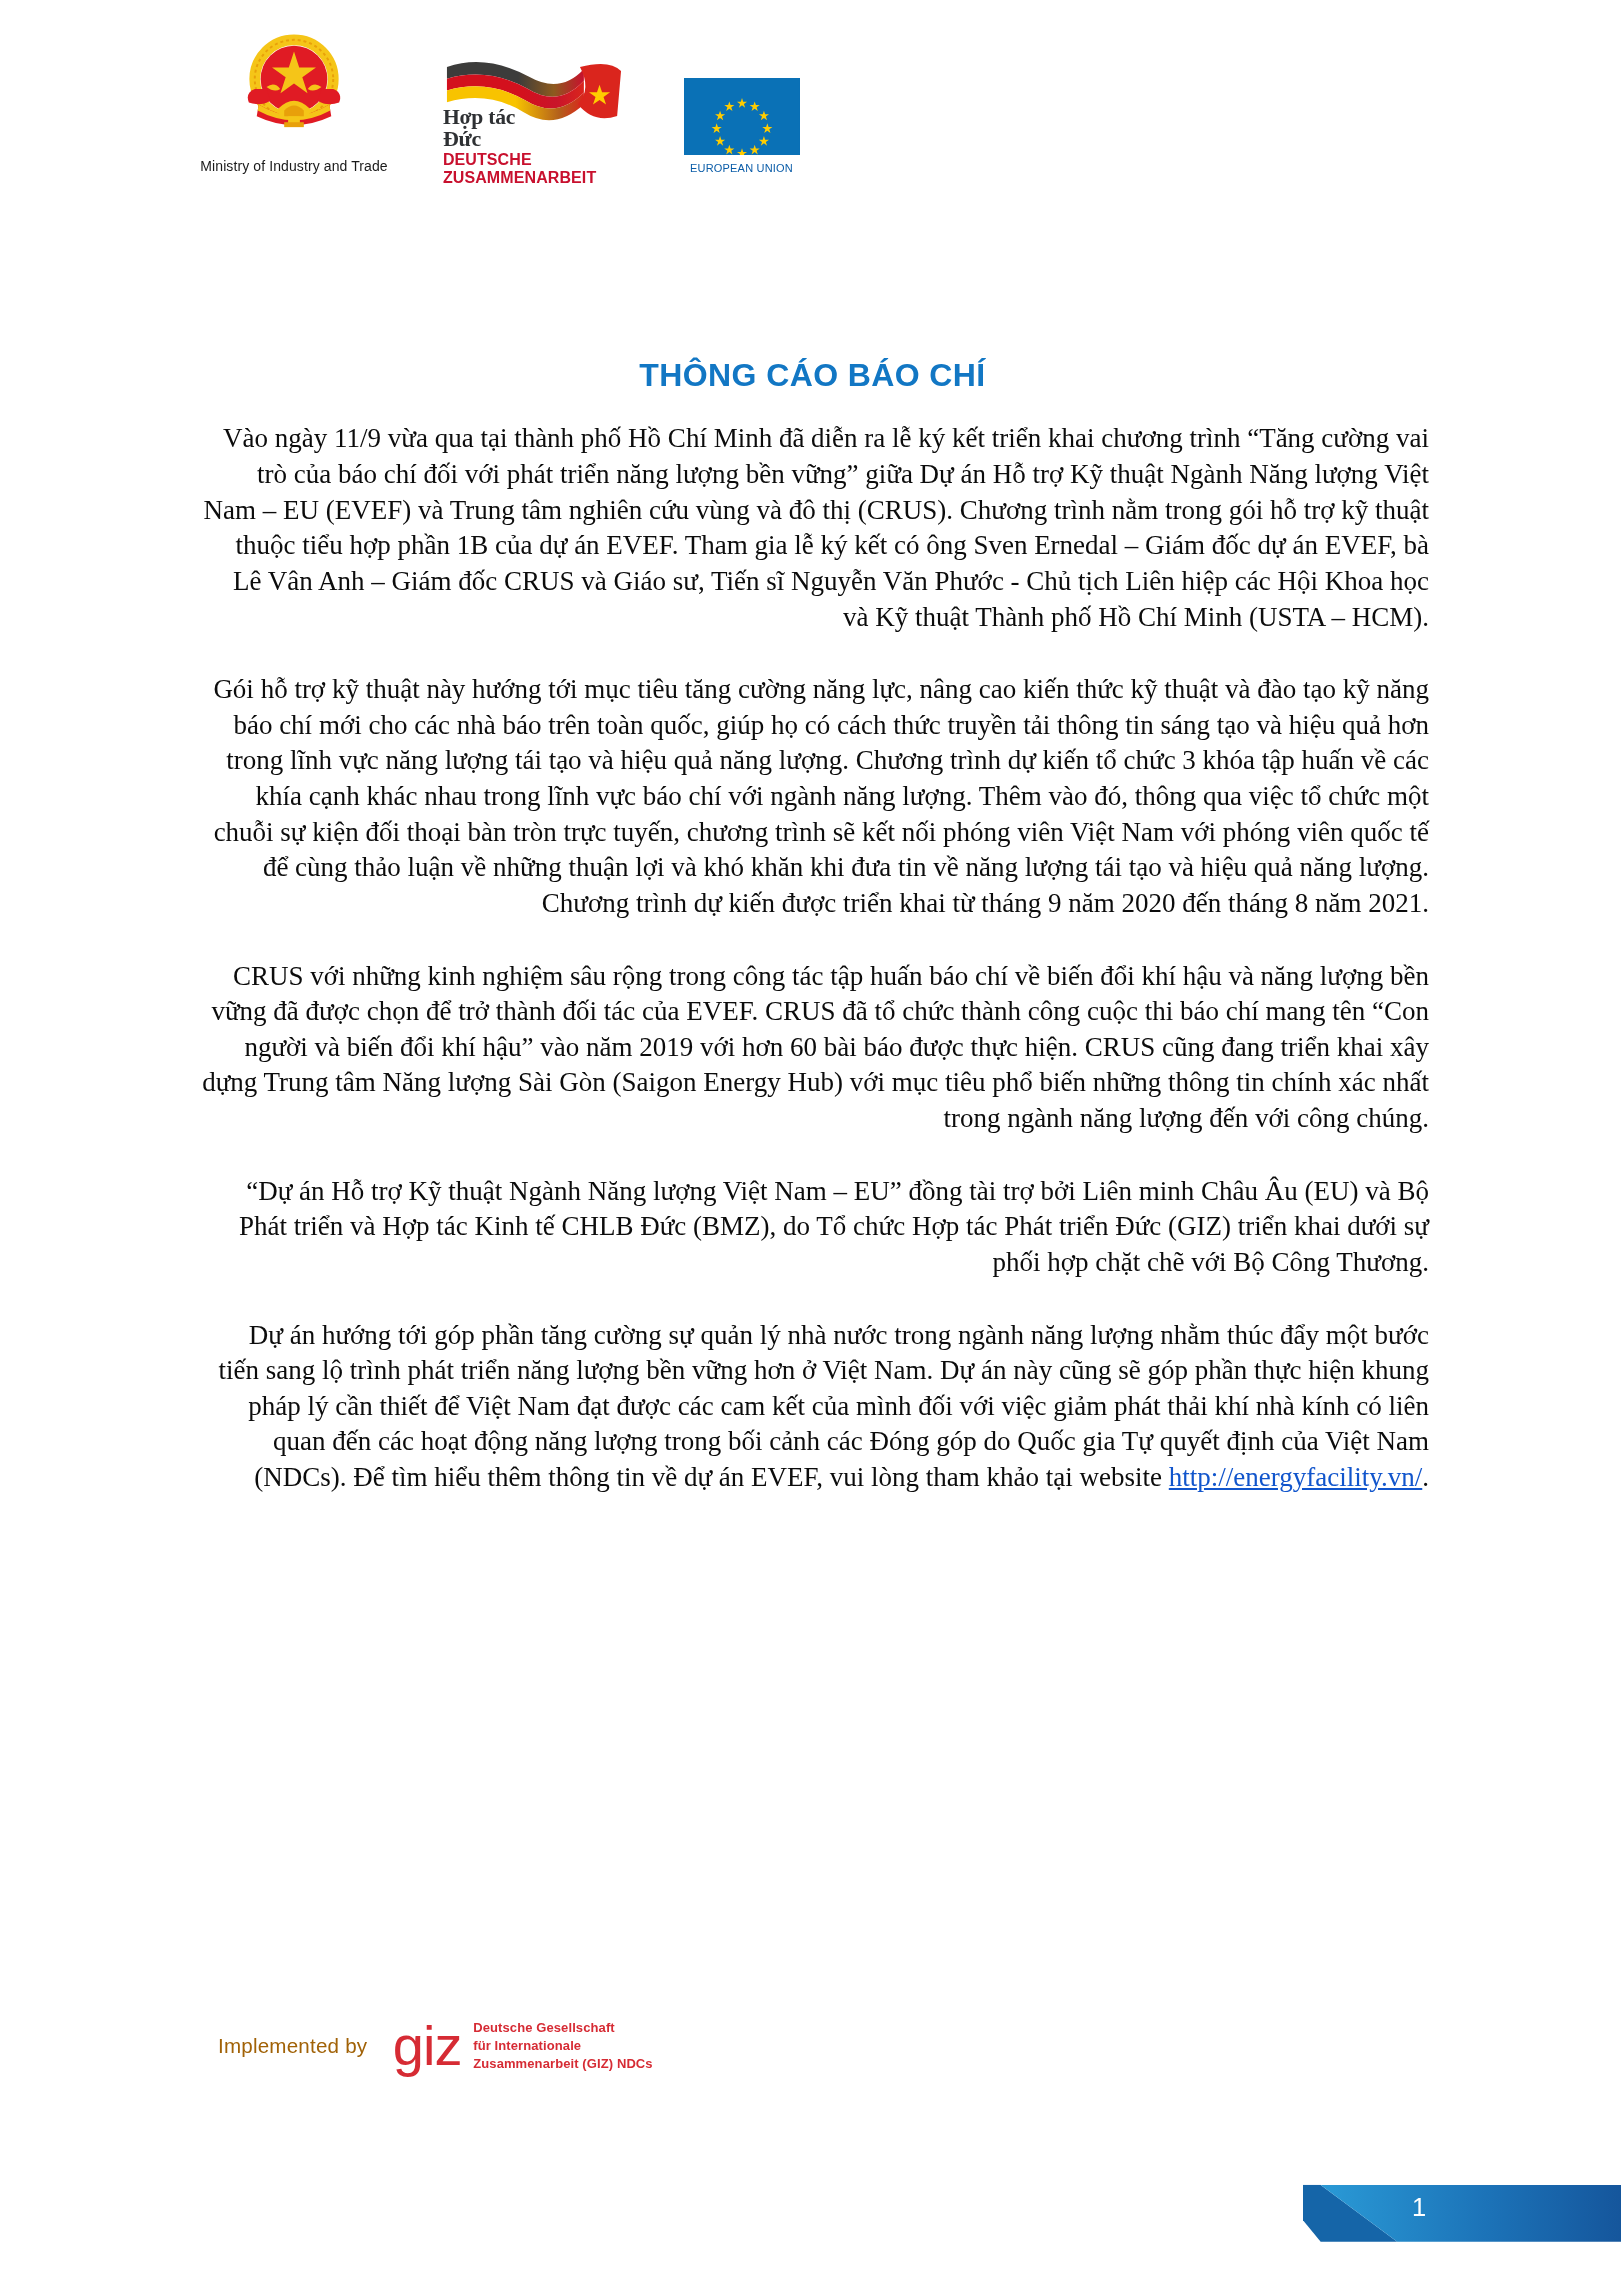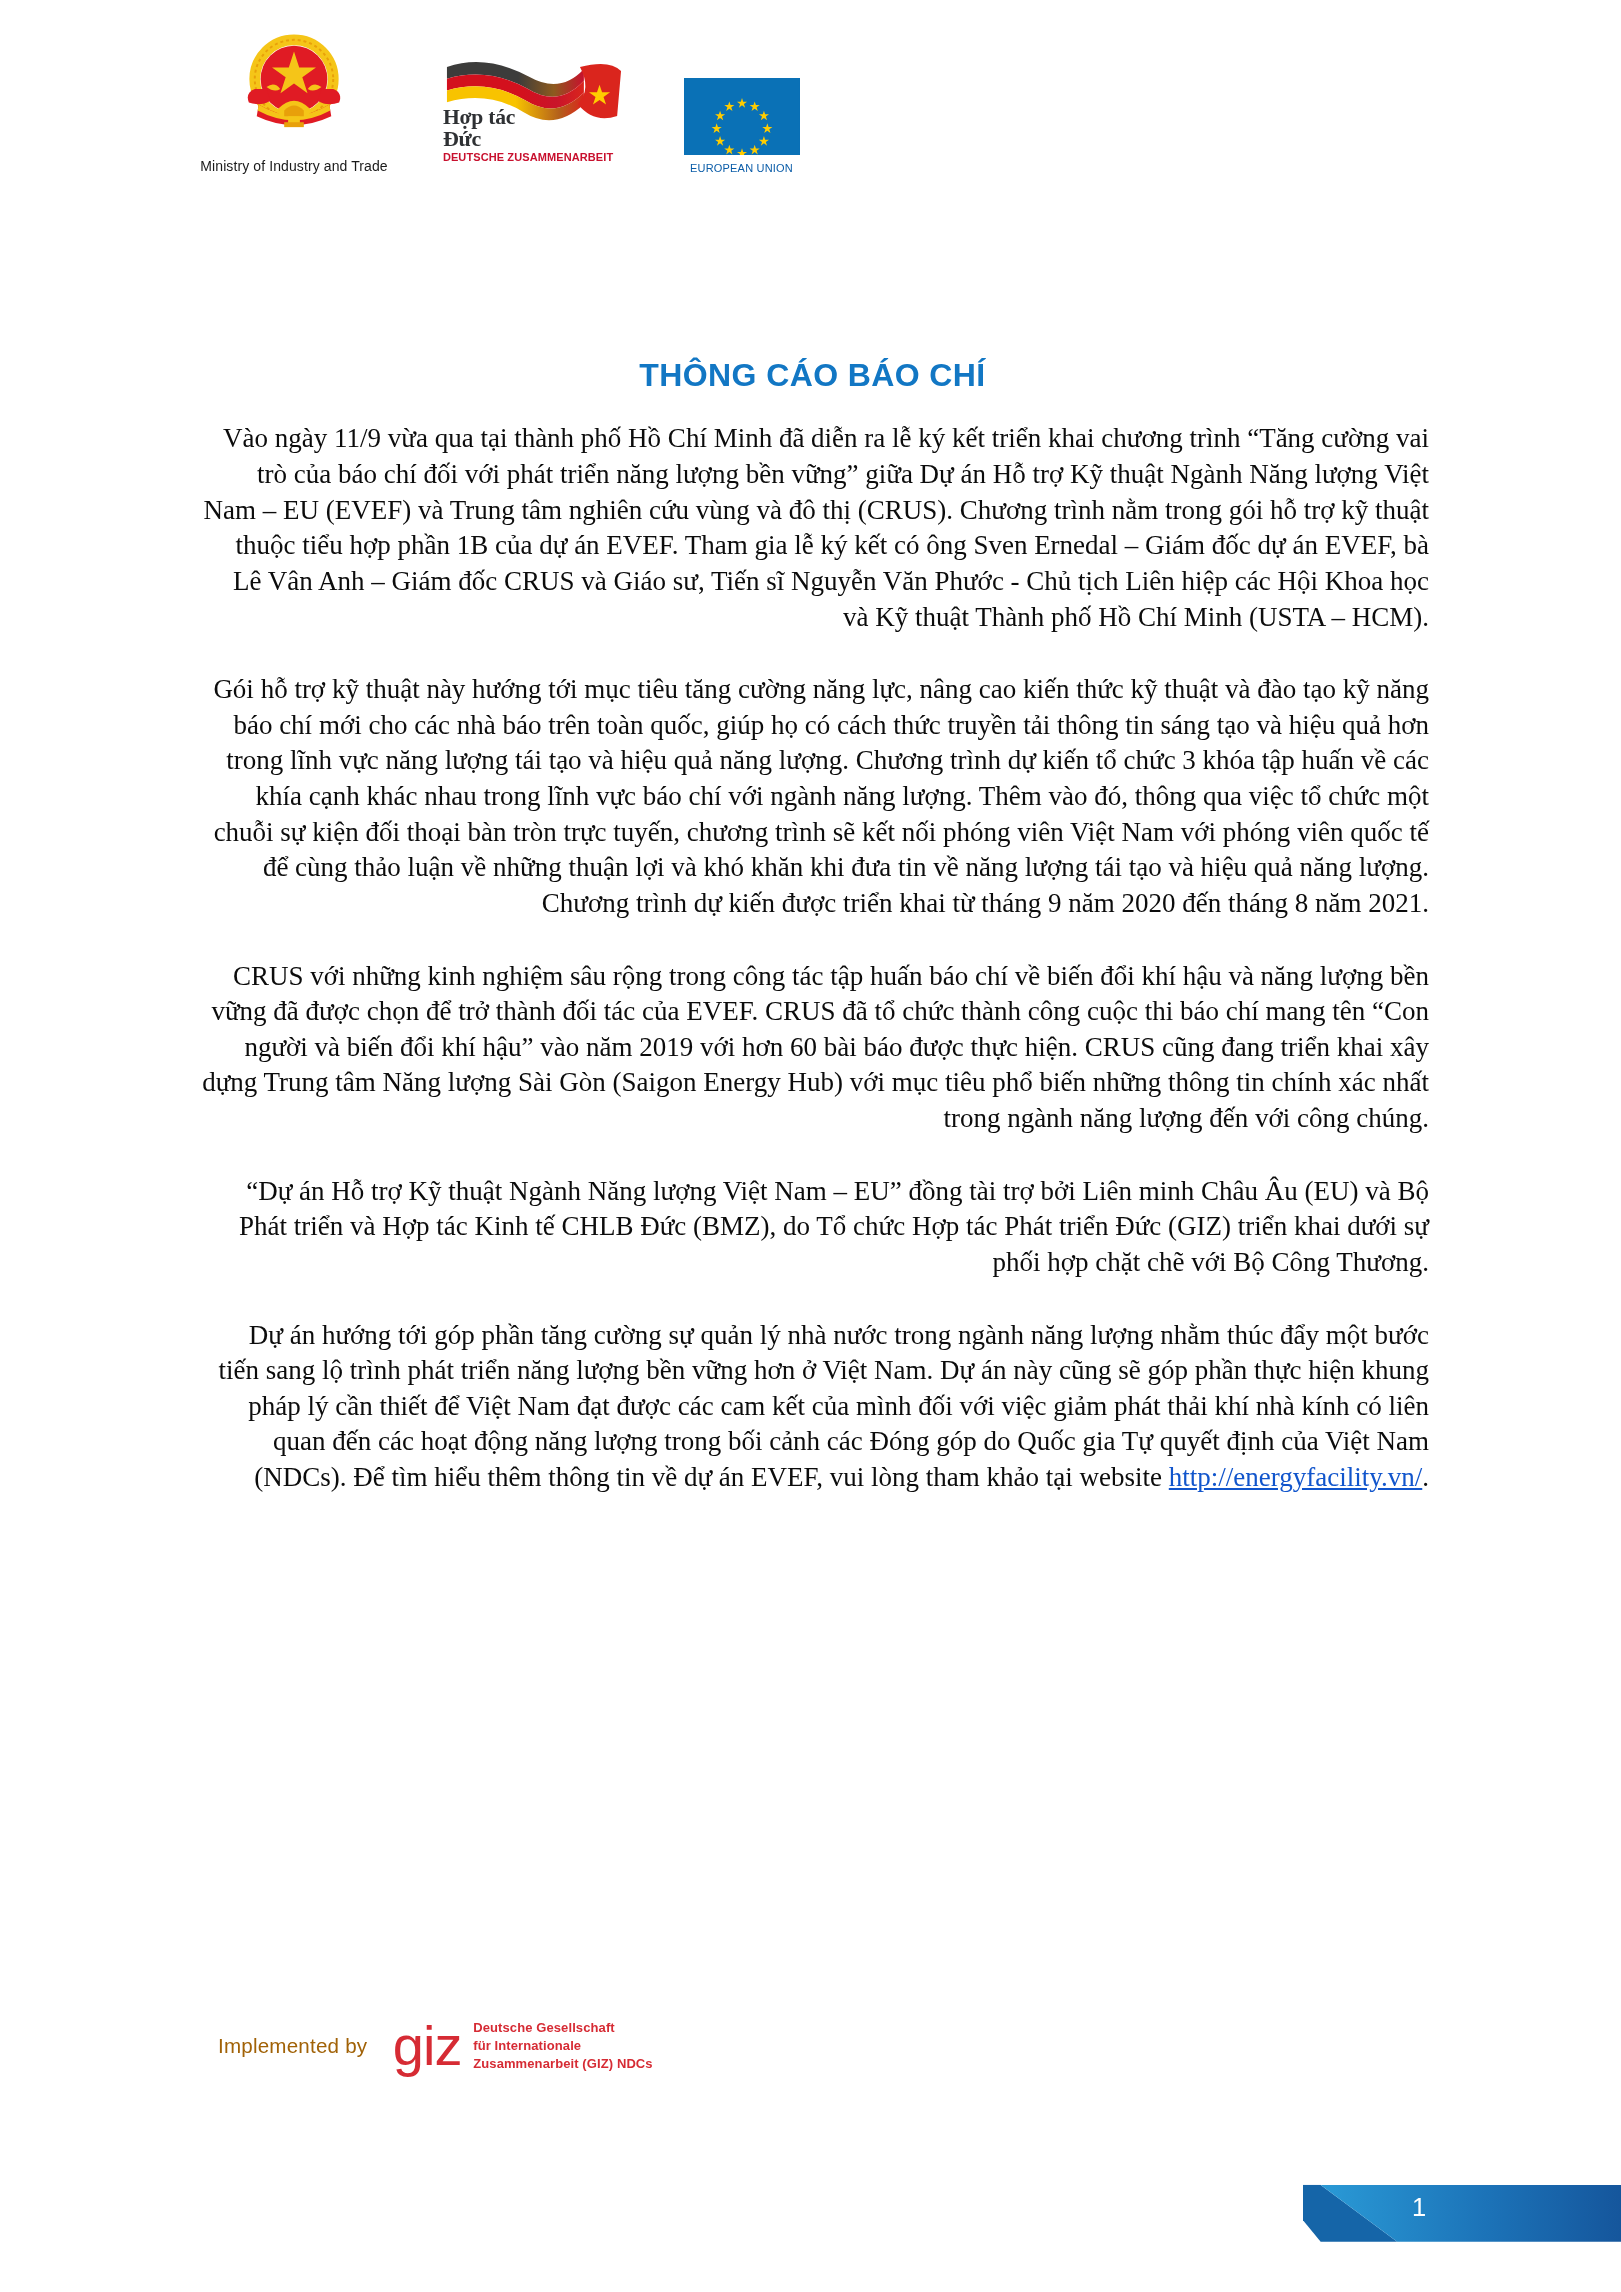--- a/index.html
+++ b/index.html
@@ -68,21 +68,21 @@
   }
   .coop-l2 {
     font-size: 22px;
     font-weight: bold;
     color: #2f3134;
     line-height: 1.0;
     letter-spacing: -0.2px;
   }
   .coop-l3 {
     font-family: "Liberation Sans", sans-serif;
-    font-size: 11px;
+    font-size: 16px;
     font-weight: bold;
     color: #c8102e;
     letter-spacing: 0.1px;
     margin-top: 1px;
   }
 
   
   .eu-wrap { width: 147px; display:flex; flex-direction:column; align-items:center; }
   .eu-flag {
     width: 116px; height: 77px;

